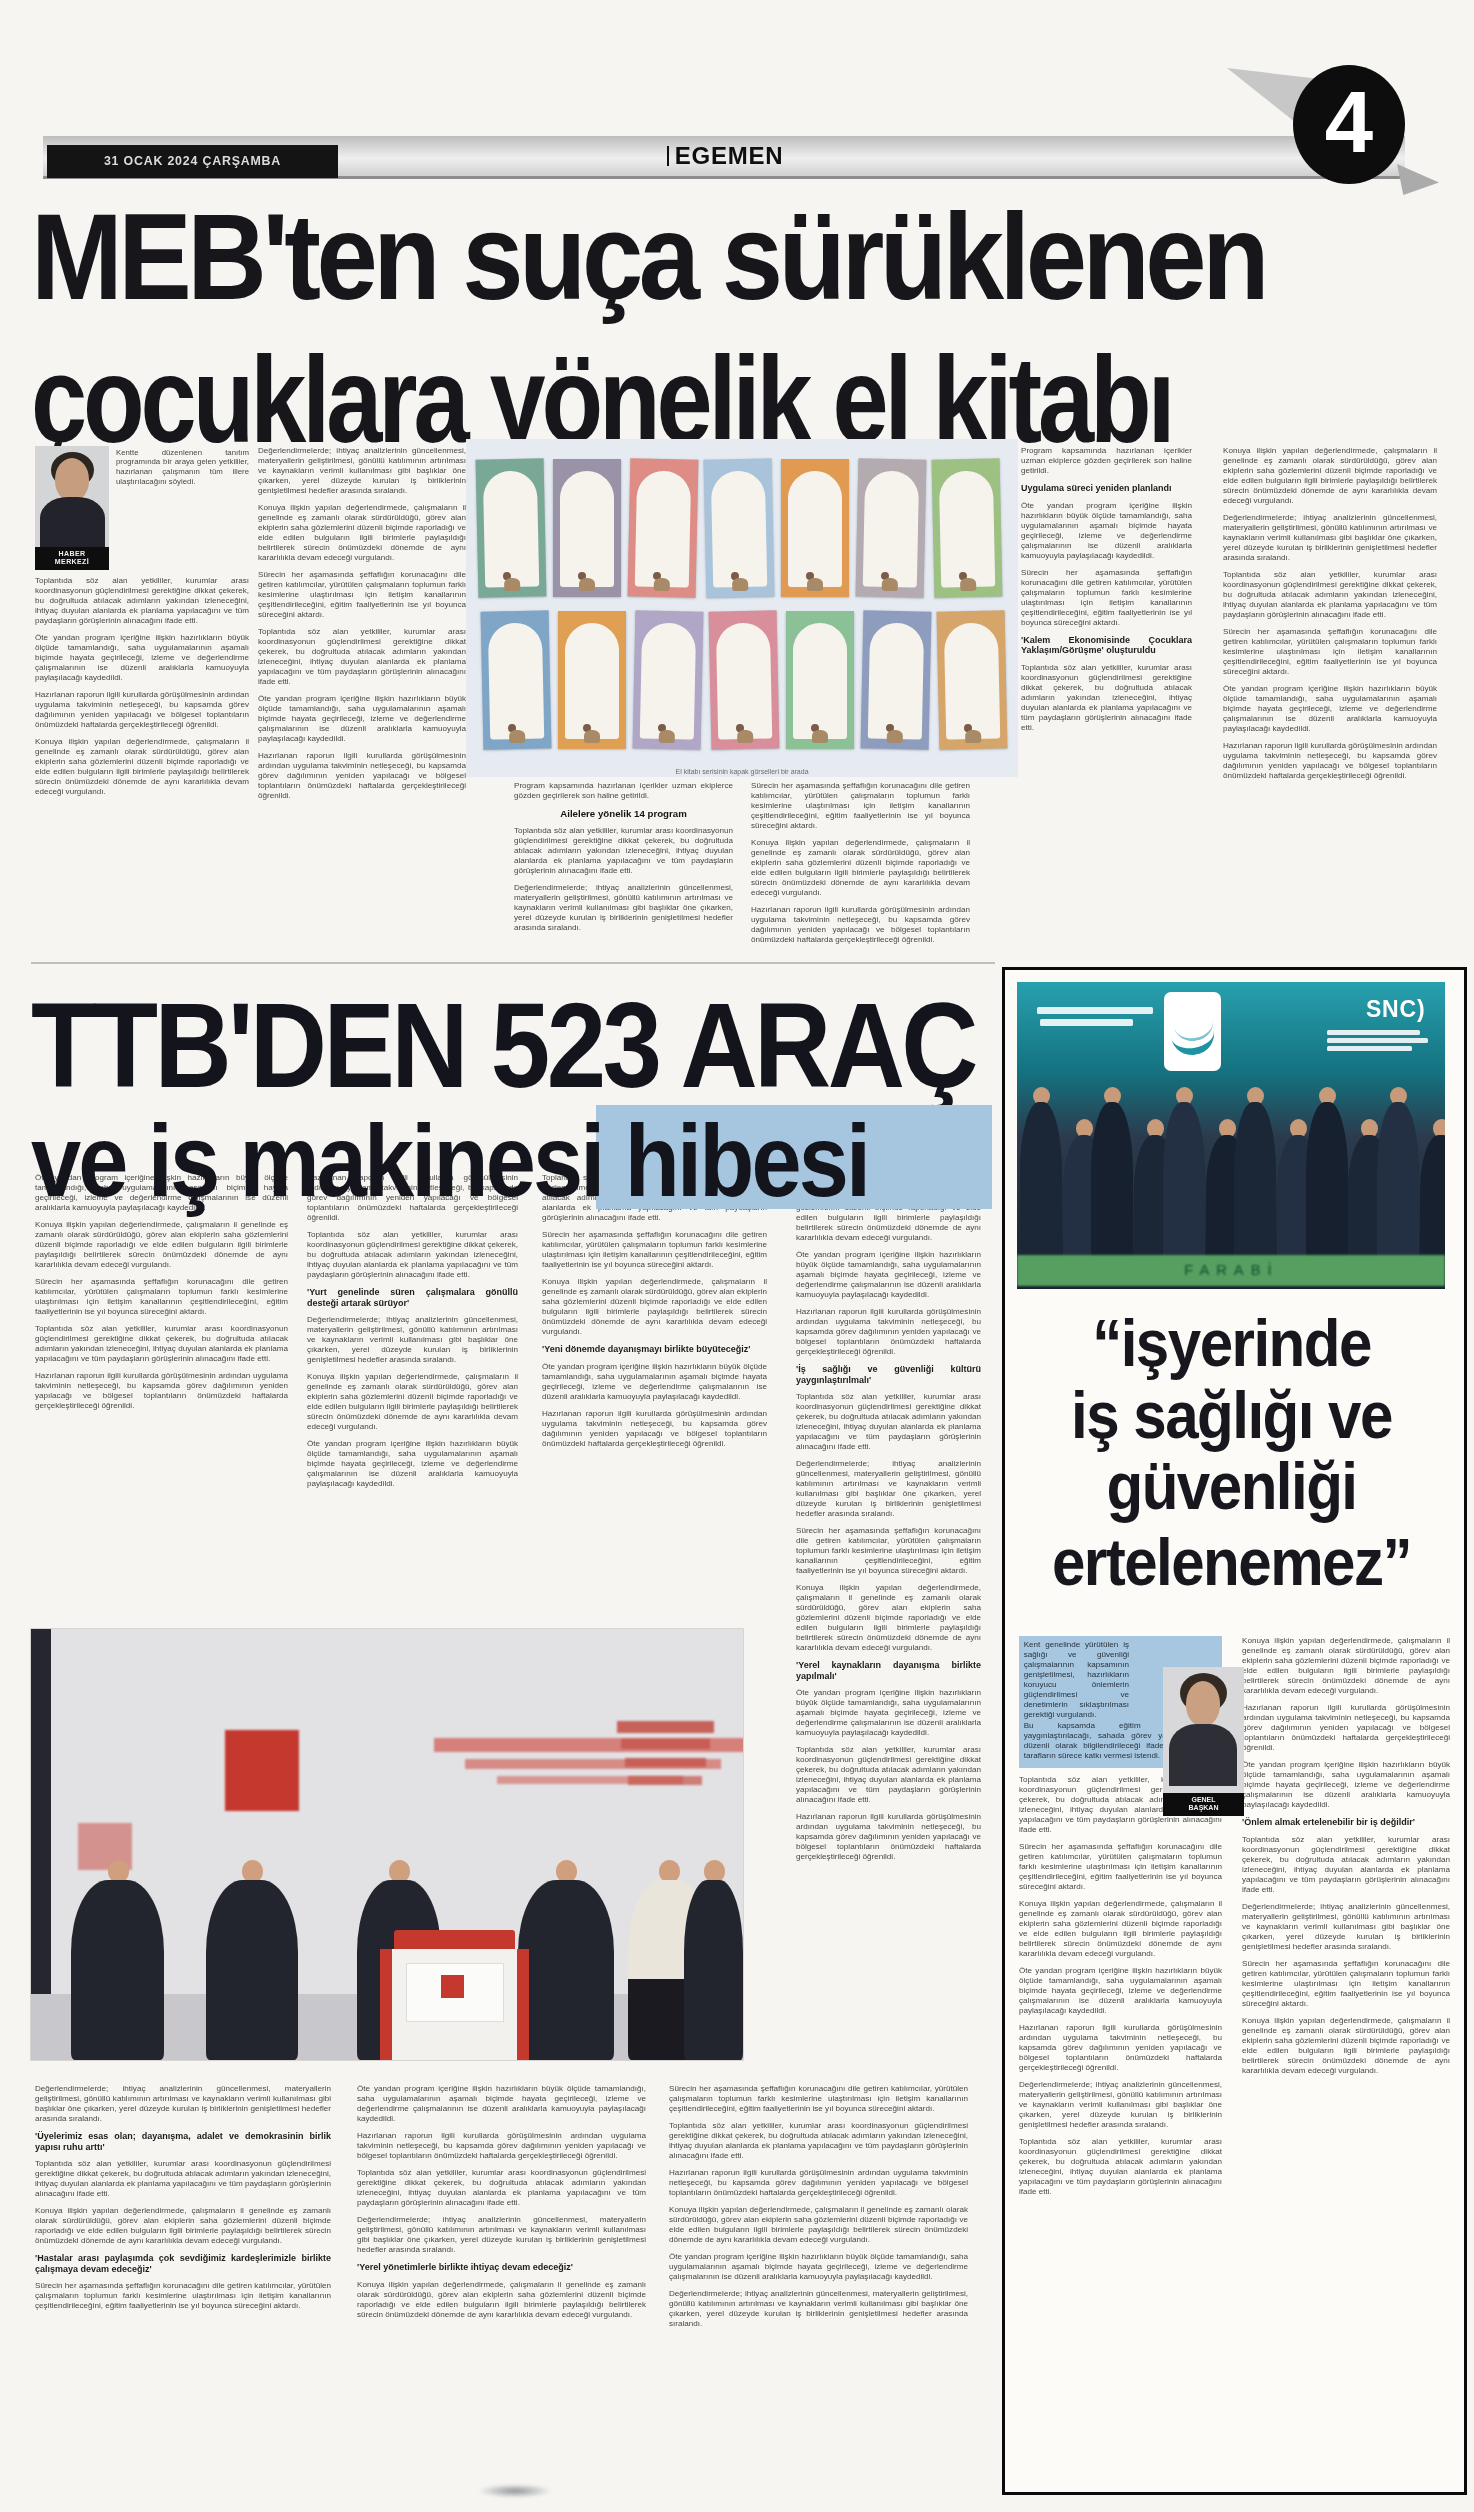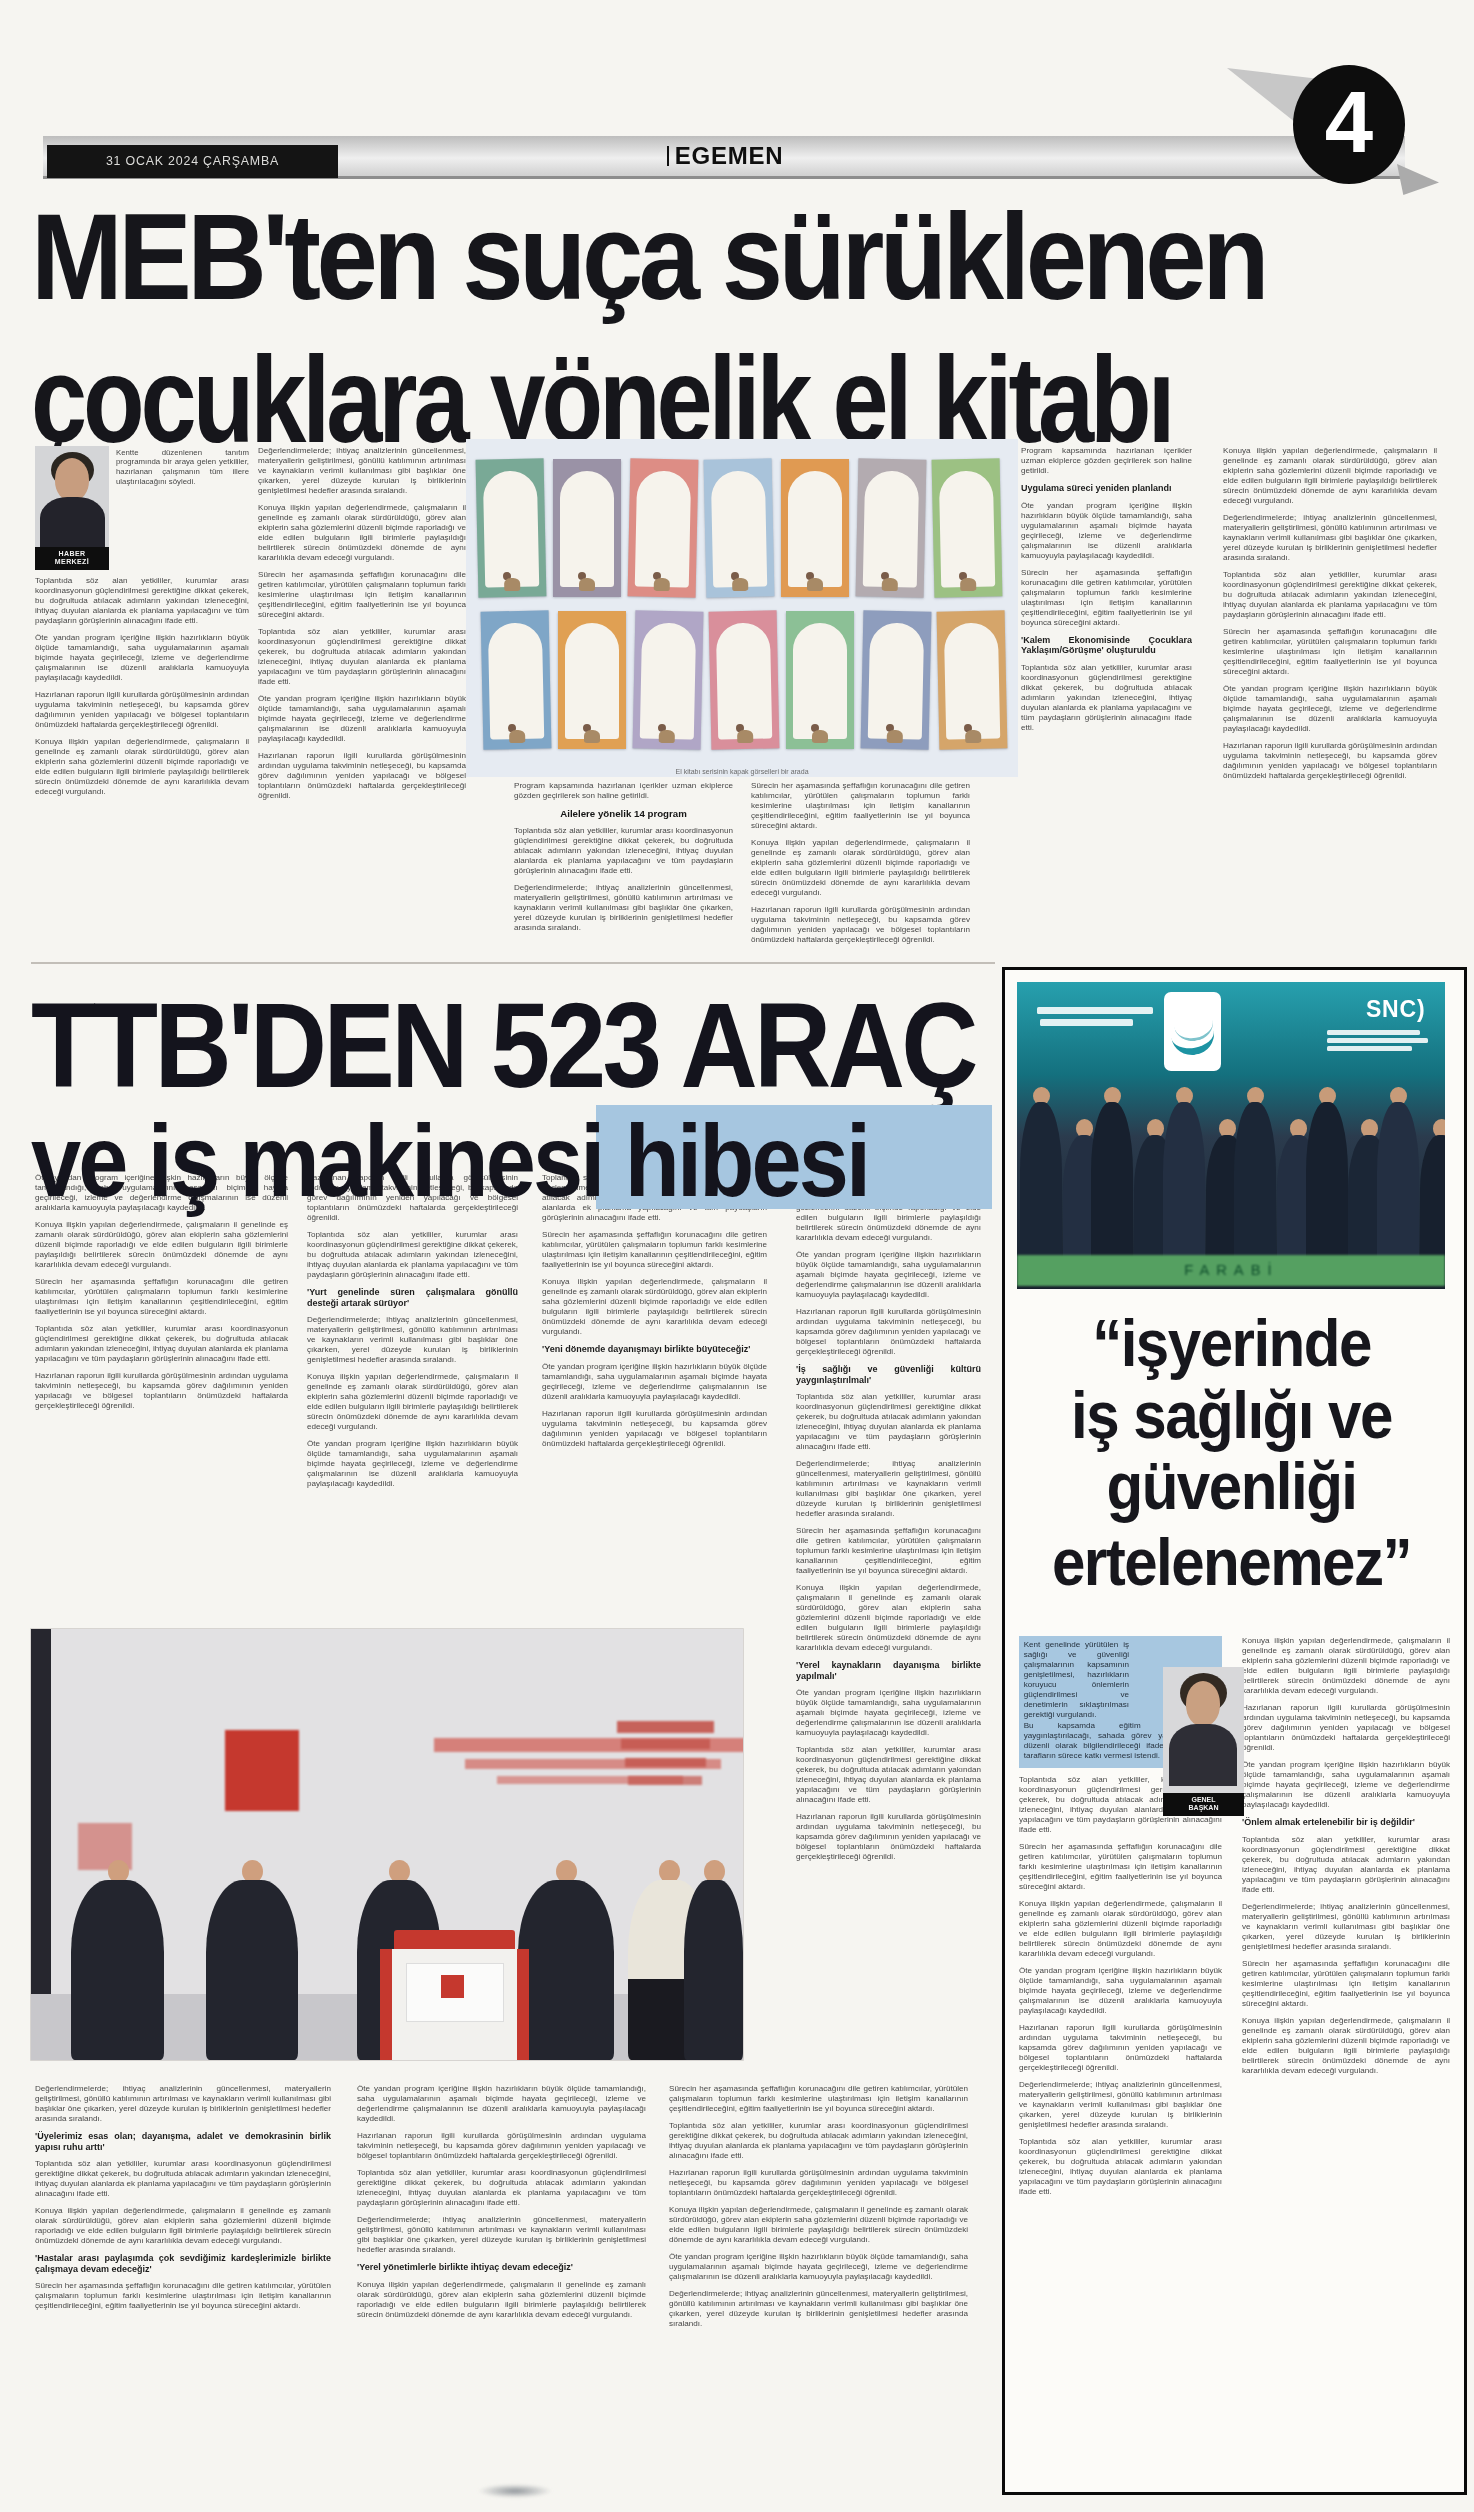--- a/index.html
+++ b/index.html
@@ -5,21 +5,21 @@
   html,body{margin:0;padding:0;background:#e9e7e2;}
   .page{position:relative;width:1474px;height:2512px;background:#f6f5f1;overflow:hidden;
         font-family:"Liberation Sans",sans-serif;color:#3c3c3c;}
   .abs{position:absolute;}
 
   
   .hbar{left:43px;top:136px;width:1362px;height:40px;
         background:linear-gradient(180deg,#bdbdbd,#efefef 55%,#d0d0d0);
         border-bottom:3.9px solid #8d8d8d;}
   .hlabel{left:47px;top:145px;width:291px;height:33px;background:#141414;
-          color:#dcdcda;font-weight:normal;font-size:12.4px;line-height:33px;text-align:center;
+          color:#dcdcda;font-weight:bold;font-size:12.4px;line-height:33px;text-align:center;
           letter-spacing:0.8px;filter:blur(0.5px);white-space:nowrap;overflow:hidden;}
   .mast{left:667px;top:142px;font-weight:bold;font-size:24px;color:#0f0f0f;letter-spacing:0.8px;}
   .mast::before{content:"";display:inline-block;width:2.3px;height:20px;background:#111;margin-right:5.4px;vertical-align:-2.3px;}
   .tri1{left:1227px;top:68px;width:93px;height:74px;background:#c7c7c7;
         clip-path:polygon(0 0,100% 15%,100% 100%);}
   .pcircle{left:1293px;top:65px;width:112px;height:119px;background:#0d0d0d;border-radius:50%;
            display:flex;align-items:center;justify-content:center;}
   .pnum{color:#fff;font-size:87px;font-weight:bold;margin-top:-4.7px;}
   .tri2{left:1397px;top:164px;width:42px;height:31px;background:#ababab;
         clip-path:polygon(0 0,100% 60%,15% 100%);}

